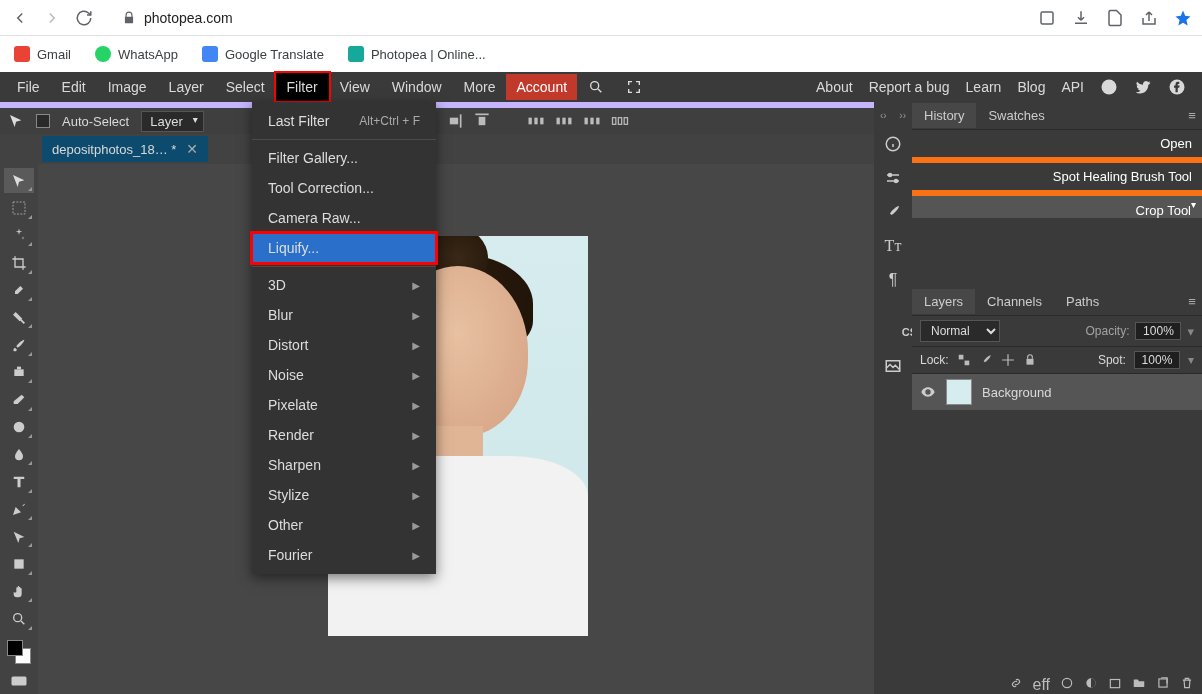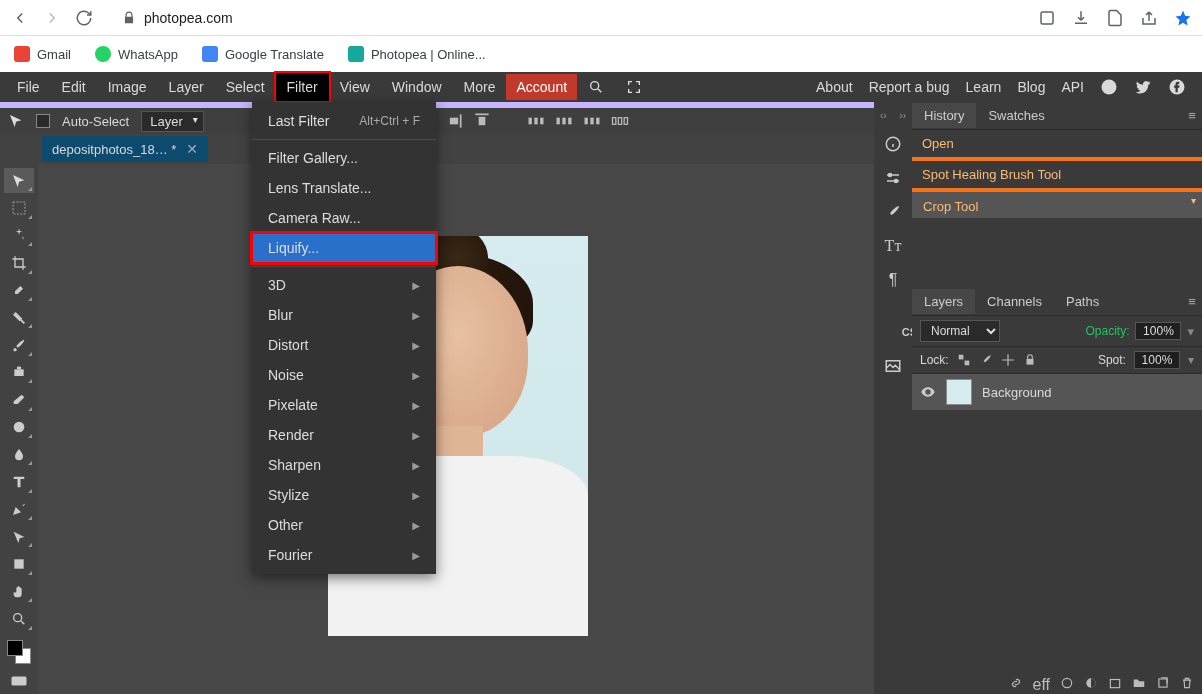--- a/index.html
+++ b/index.html
@@ -54,26 +54,26 @@
 .rightcol{position:absolute;right:0;top:30px;width:328px;bottom:0;display:flex;}
 .strip{width:38px;background:#3a3a3a;display:flex;flex-direction:column;align-items:center;padding-top:8px;gap:12px;}
 .strip-ico{width:22px;height:22px;color:#ccc;display:flex;align-items:center;justify-content:center;font-size:12px;}
 .strip-top{font-size:10px;color:#999;display:flex;justify-content:space-between;width:100%;padding:0 6px;}
 .panels{flex:1;background:#3a3a3a;display:flex;flex-direction:column;}
 .panel-tabs{height:28px;display:flex;align-items:center;border-bottom:1px solid #2a2a2a;}
 .pt{padding:5px 12px;font-size:13px;color:#ccc;}
 .pt.active{background:#474747;}
 .pmenu{margin-left:auto;width:20px;text-align:center;color:#aaa;}
 .hist{flex:0 0 auto;}
-.hist-row{padding:6px 10px;font-size:13px;color:#fdba74;border-bottom:4px solid #f97316;}
+.hist-row{padding:6px 10px;font-size:13px;color:#ffffff;border-bottom:6px solid #f97316;text-align:right;}
 .hist-row.sel{background:#555;}
 .hist-body{height:88px;overflow:hidden;}
 .lay-ctrl{display:flex;align-items:center;padding:4px 8px;gap:6px;border-bottom:1px solid #2a2a2a;}
 .lay-sel{background:#2a2a2a;border:1px solid #555;color:#ddd;padding:2px 6px;font-size:12px;width:80px;}
-.lay-label{font-size:12px;color:#22c55e;}
+.lay-label{font-size:12px;color:#a3a3a3;}
 .lay-val{background:#1f1f1f;border:1px solid #555;color:#ddd;padding:1px 4px;font-size:12px;width:46px;text-align:center;}
 .lay-lock{display:flex;align-items:center;padding:4px 8px;gap:8px;border-bottom:1px solid #2a2a2a;font-size:12px;}
 .layer-list{flex:1;background:#3e3e3e;}
 .layer-row{display:flex;align-items:center;padding:5px 8px;gap:10px;background:#555;}
 .eye{width:16px;height:16px;}
 .thumb{width:26px;height:26px;background:#d6ecef;border:1px solid #888;}
 .bottombar{position:absolute;bottom:0;left:0;right:0;height:22px;background:#3a3a3a;display:flex;align-items:center;justify-content:flex-end;padding:0 8px;gap:10px;}
 .bb{width:14px;height:14px;color:#bbb;}
 .spacer-row{height:6px;}
 svg{display:block;}
@@ -187,21 +187,21 @@
     <div class="dropdown">
       <div class="dd-item">
           <span>Last Filter</span>
           <span class="sc">Alt+Ctrl + F</span>
         </div>
       <div class="dd-sep"></div>
       <div class="dd-item">
           <span>Filter Gallery...</span>
         </div>
       <div class="dd-item">
-          <span>Lens Translate...</span>
+          <span>Tool Correction...</span>
         </div>
       <div class="dd-item">
           <span>Camera Raw...</span>
         </div>
       <div class="dd-item hl">
           <span>Liquify...</span>
         </div>
       <div class="dd-sep"></div>
       <div class="dd-item">
           <span>3D</span>

